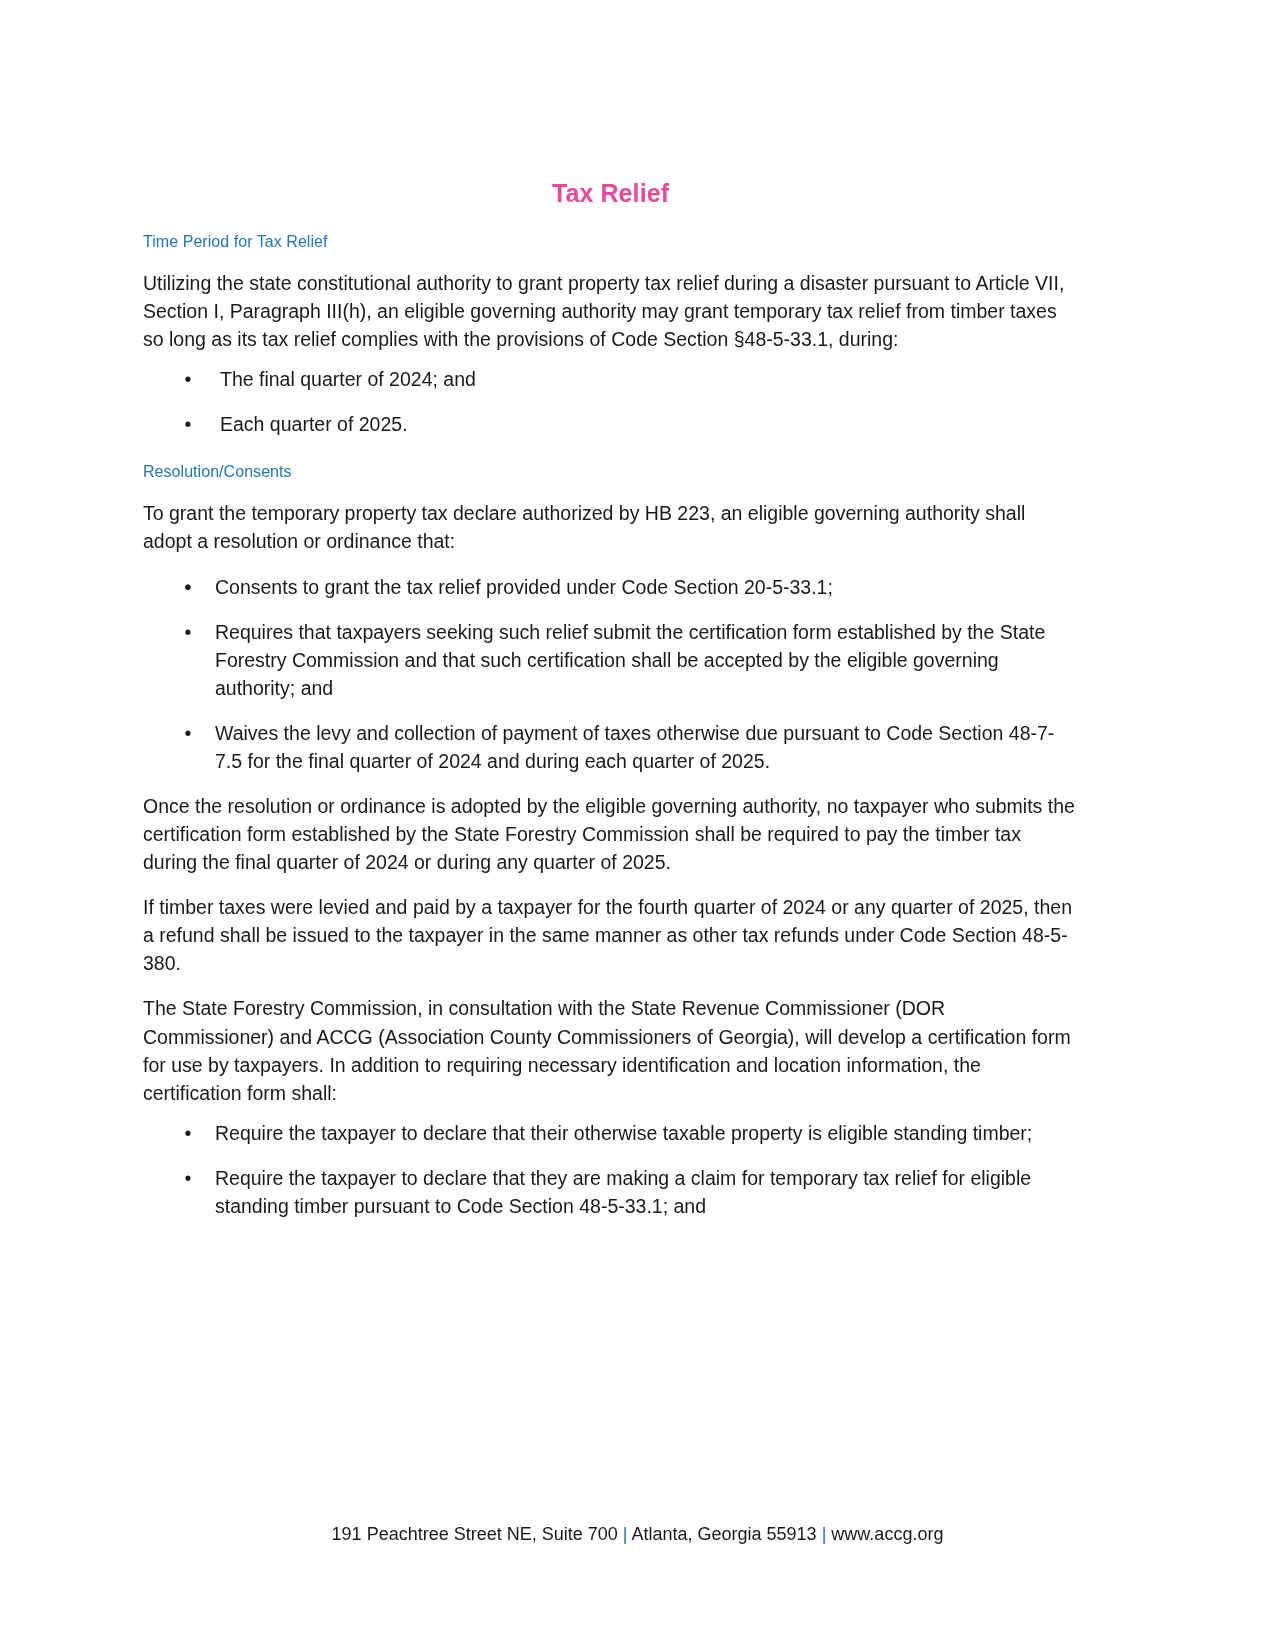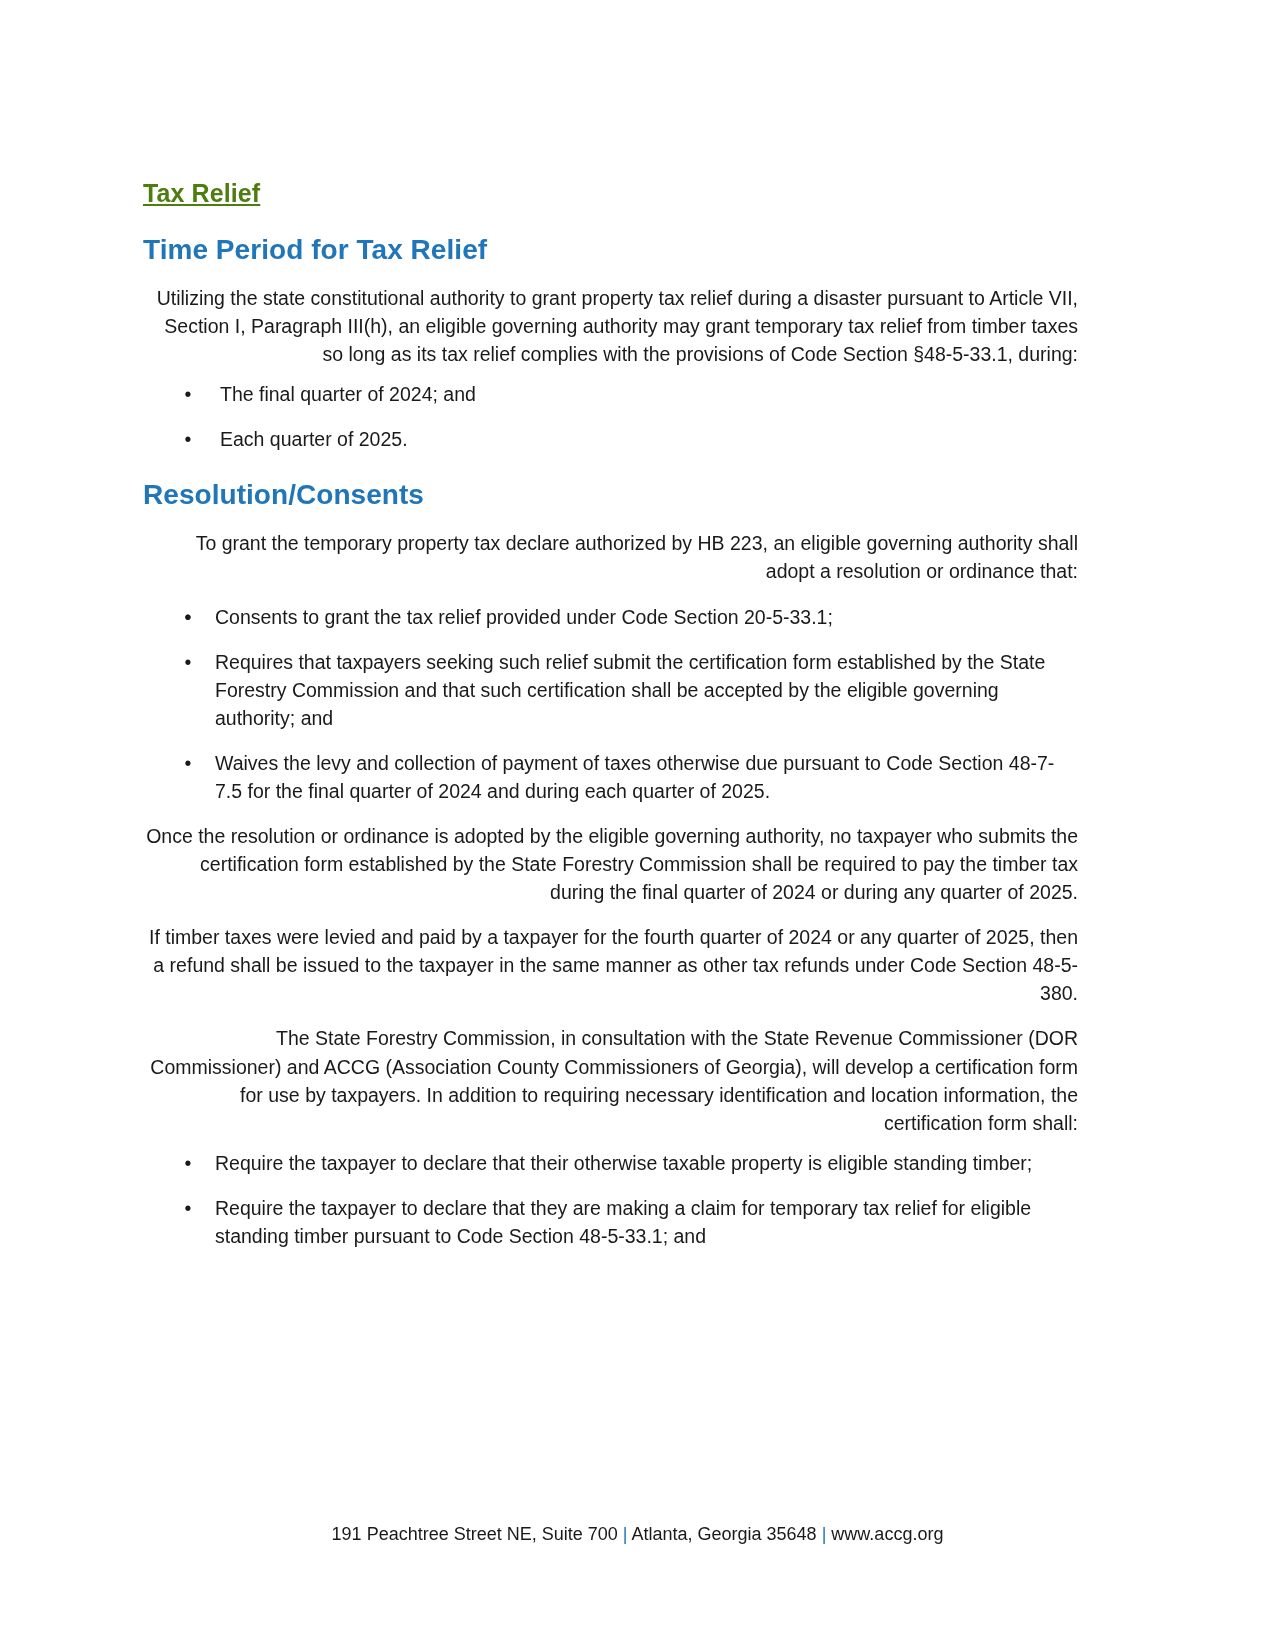--- a/index.html
+++ b/index.html
@@ -20,45 +20,44 @@
     box-sizing: border-box;
   }
   .content {
     position: absolute;
     left: 143px;
     top: 0;
     width: 935px;
   }
 
   .doc-title {
-    text-align: left;
-    color: #4d7c0f;
+    text-align: center;
+    color: #ec4899;
     font-size: 25px;
     font-weight: bold;
     letter-spacing: 0.1px;
     margin: 178px 0 0 0;
     line-height: 1.2;
-    text-decoration: underline;
   }
 
   h2.section-heading {
     color: #2076B8;
-    font-size: 28px;
-    font-weight: bold;
+    font-size: 16px;
+    font-weight: normal;
     margin: 24px 0 0 0;
     line-height: 1.25;
     letter-spacing: 0.05px;
   }
 
   p.body-text {
     font-size: 19.5px;
     line-height: 1.44;
     margin: 17px 0 0 0;
     color: #1a1a1a;
-    text-align: right;
+    text-align: left;
   }
 
   ul.bullets {
     list-style: none;
     margin: 12px 0 0 0;
     padding: 0;
   }
   ul.bullets > li {
     position: relative;
     font-size: 19.5px;
@@ -164,17 +163,17 @@
         <span class="bullet-dot">•</span>
         <span>Require the taxpayer to declare that they are making a claim for temporary tax relief for eligible standing timber pursuant to Code Section 48-5-33.1; and</span>
       </li>
     </ul>
 
   </div>
 
   <div class="footer">
     <span>191 Peachtree Street NE, Suite 700</span>
     <span class="sep">|</span>
-    <span>Atlanta, Georgia 35648</span>
+    <span>Atlanta, Georgia 55913</span>
     <span class="sep">|</span>
     <span class="url">www.accg.org</span>
   </div>
 </div>
 
 </body></html>

